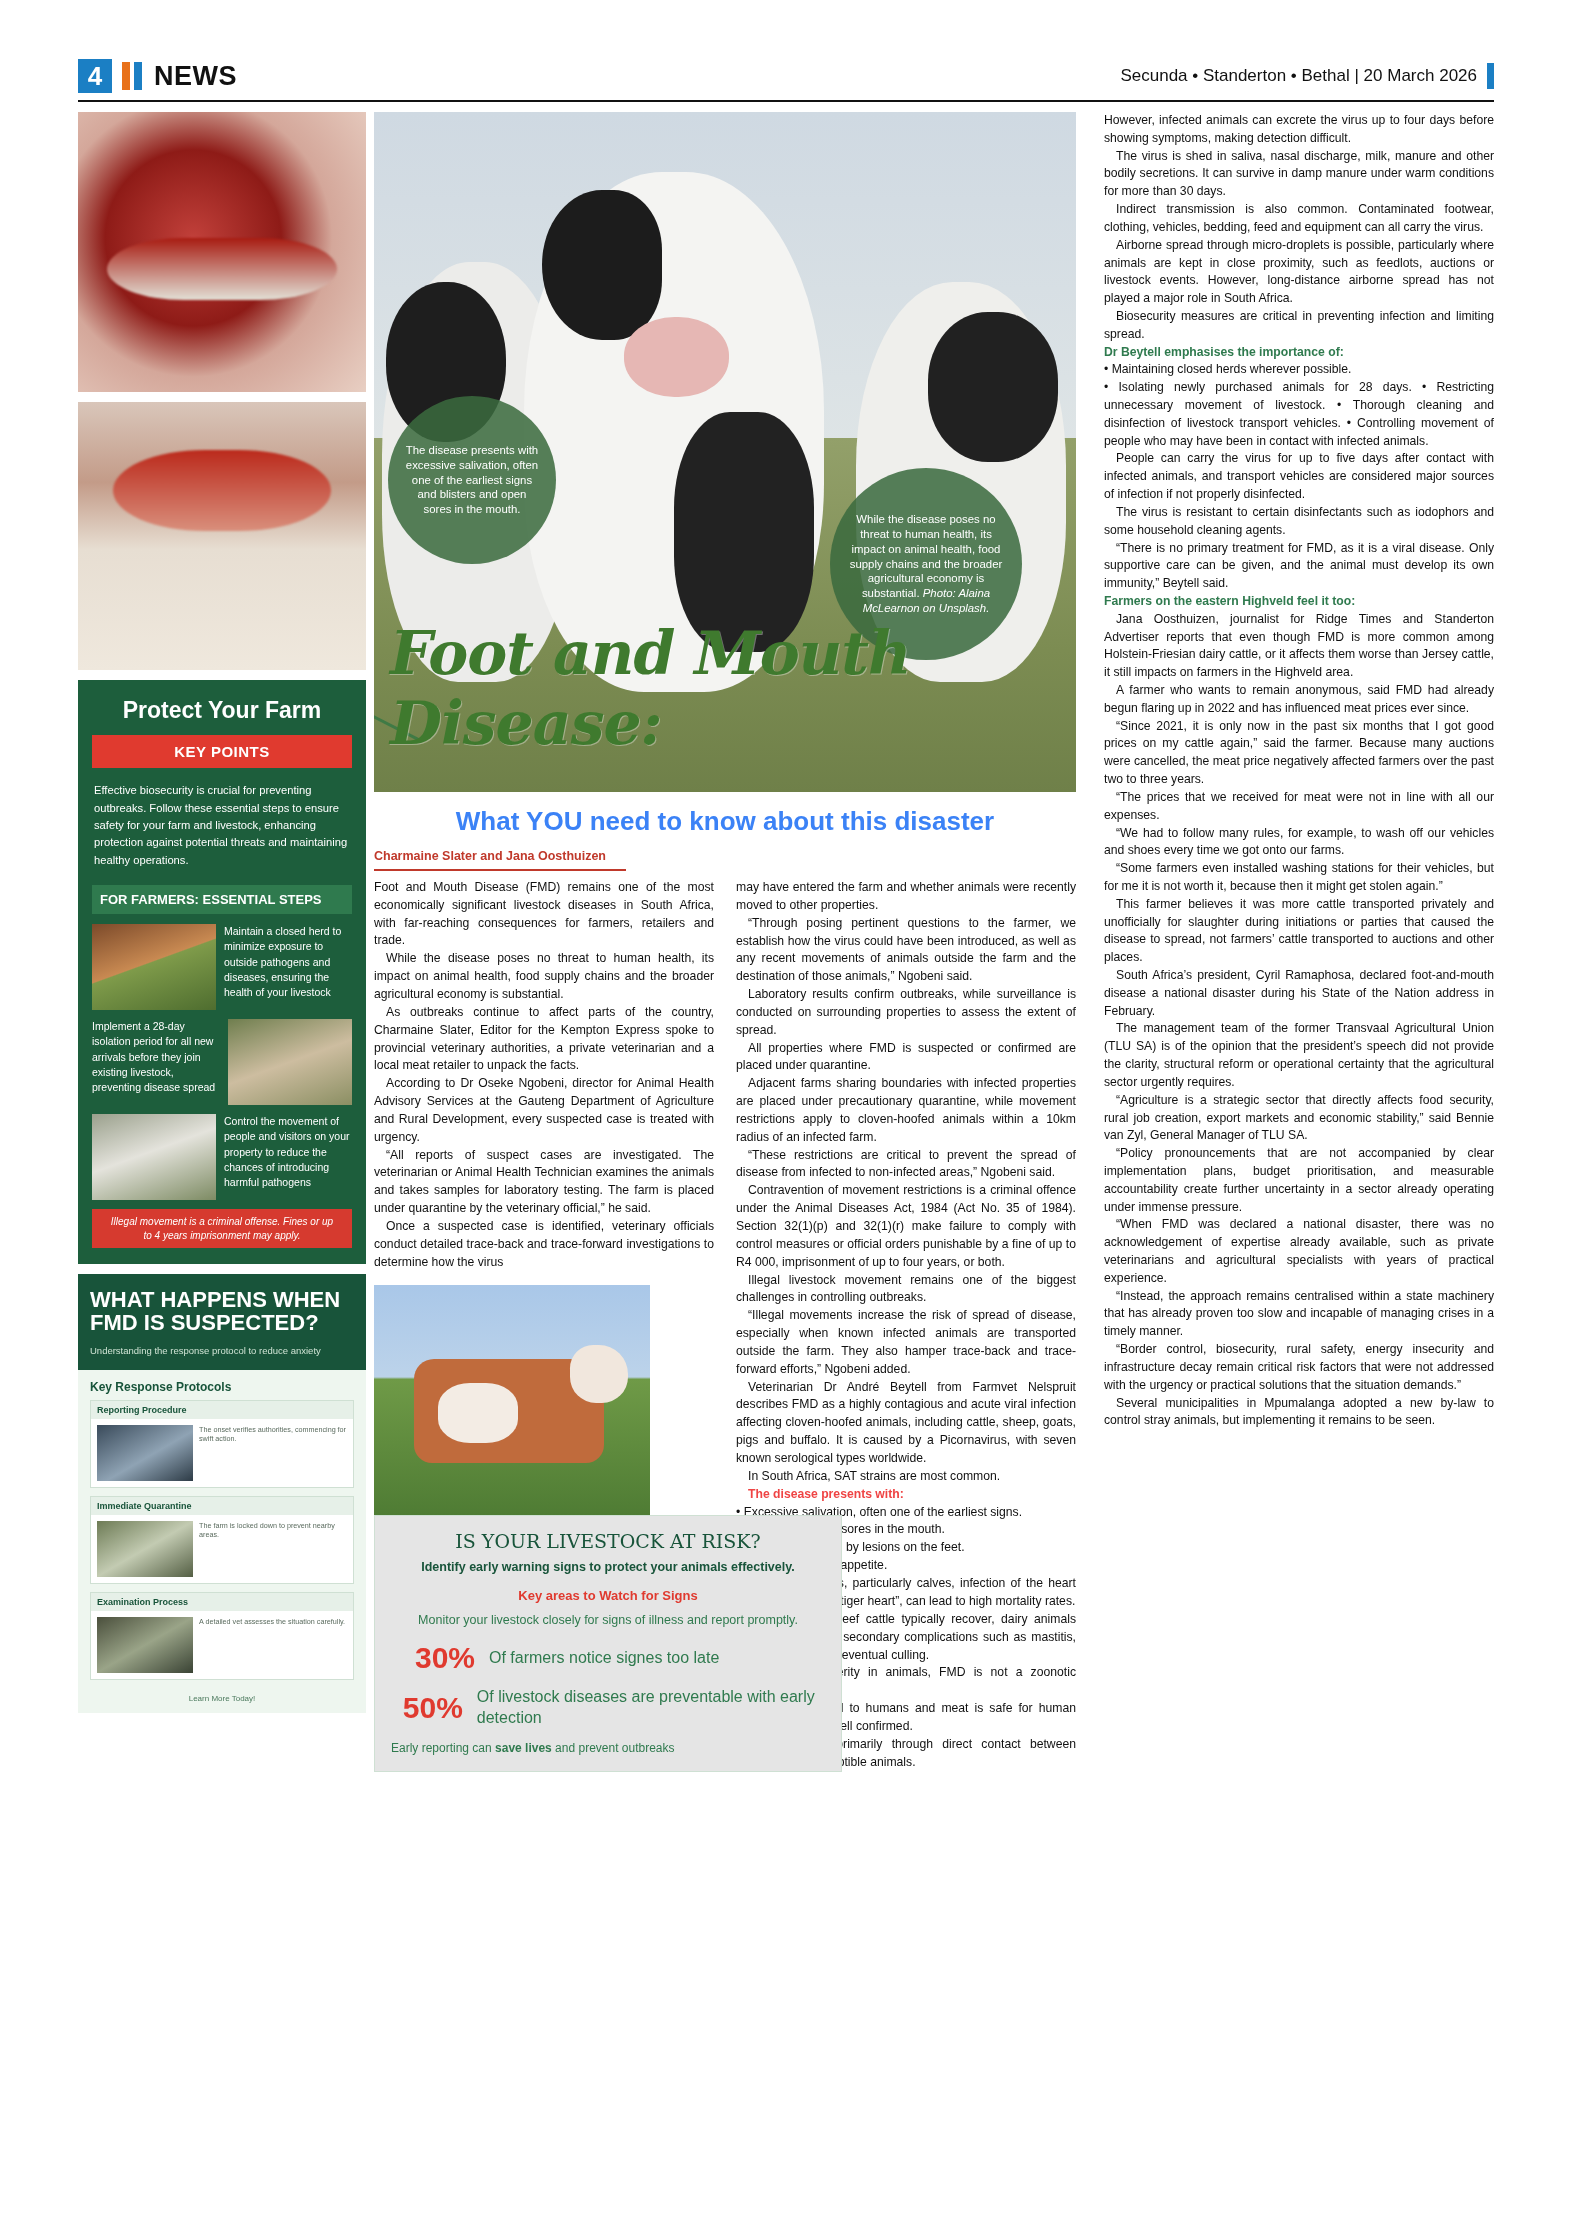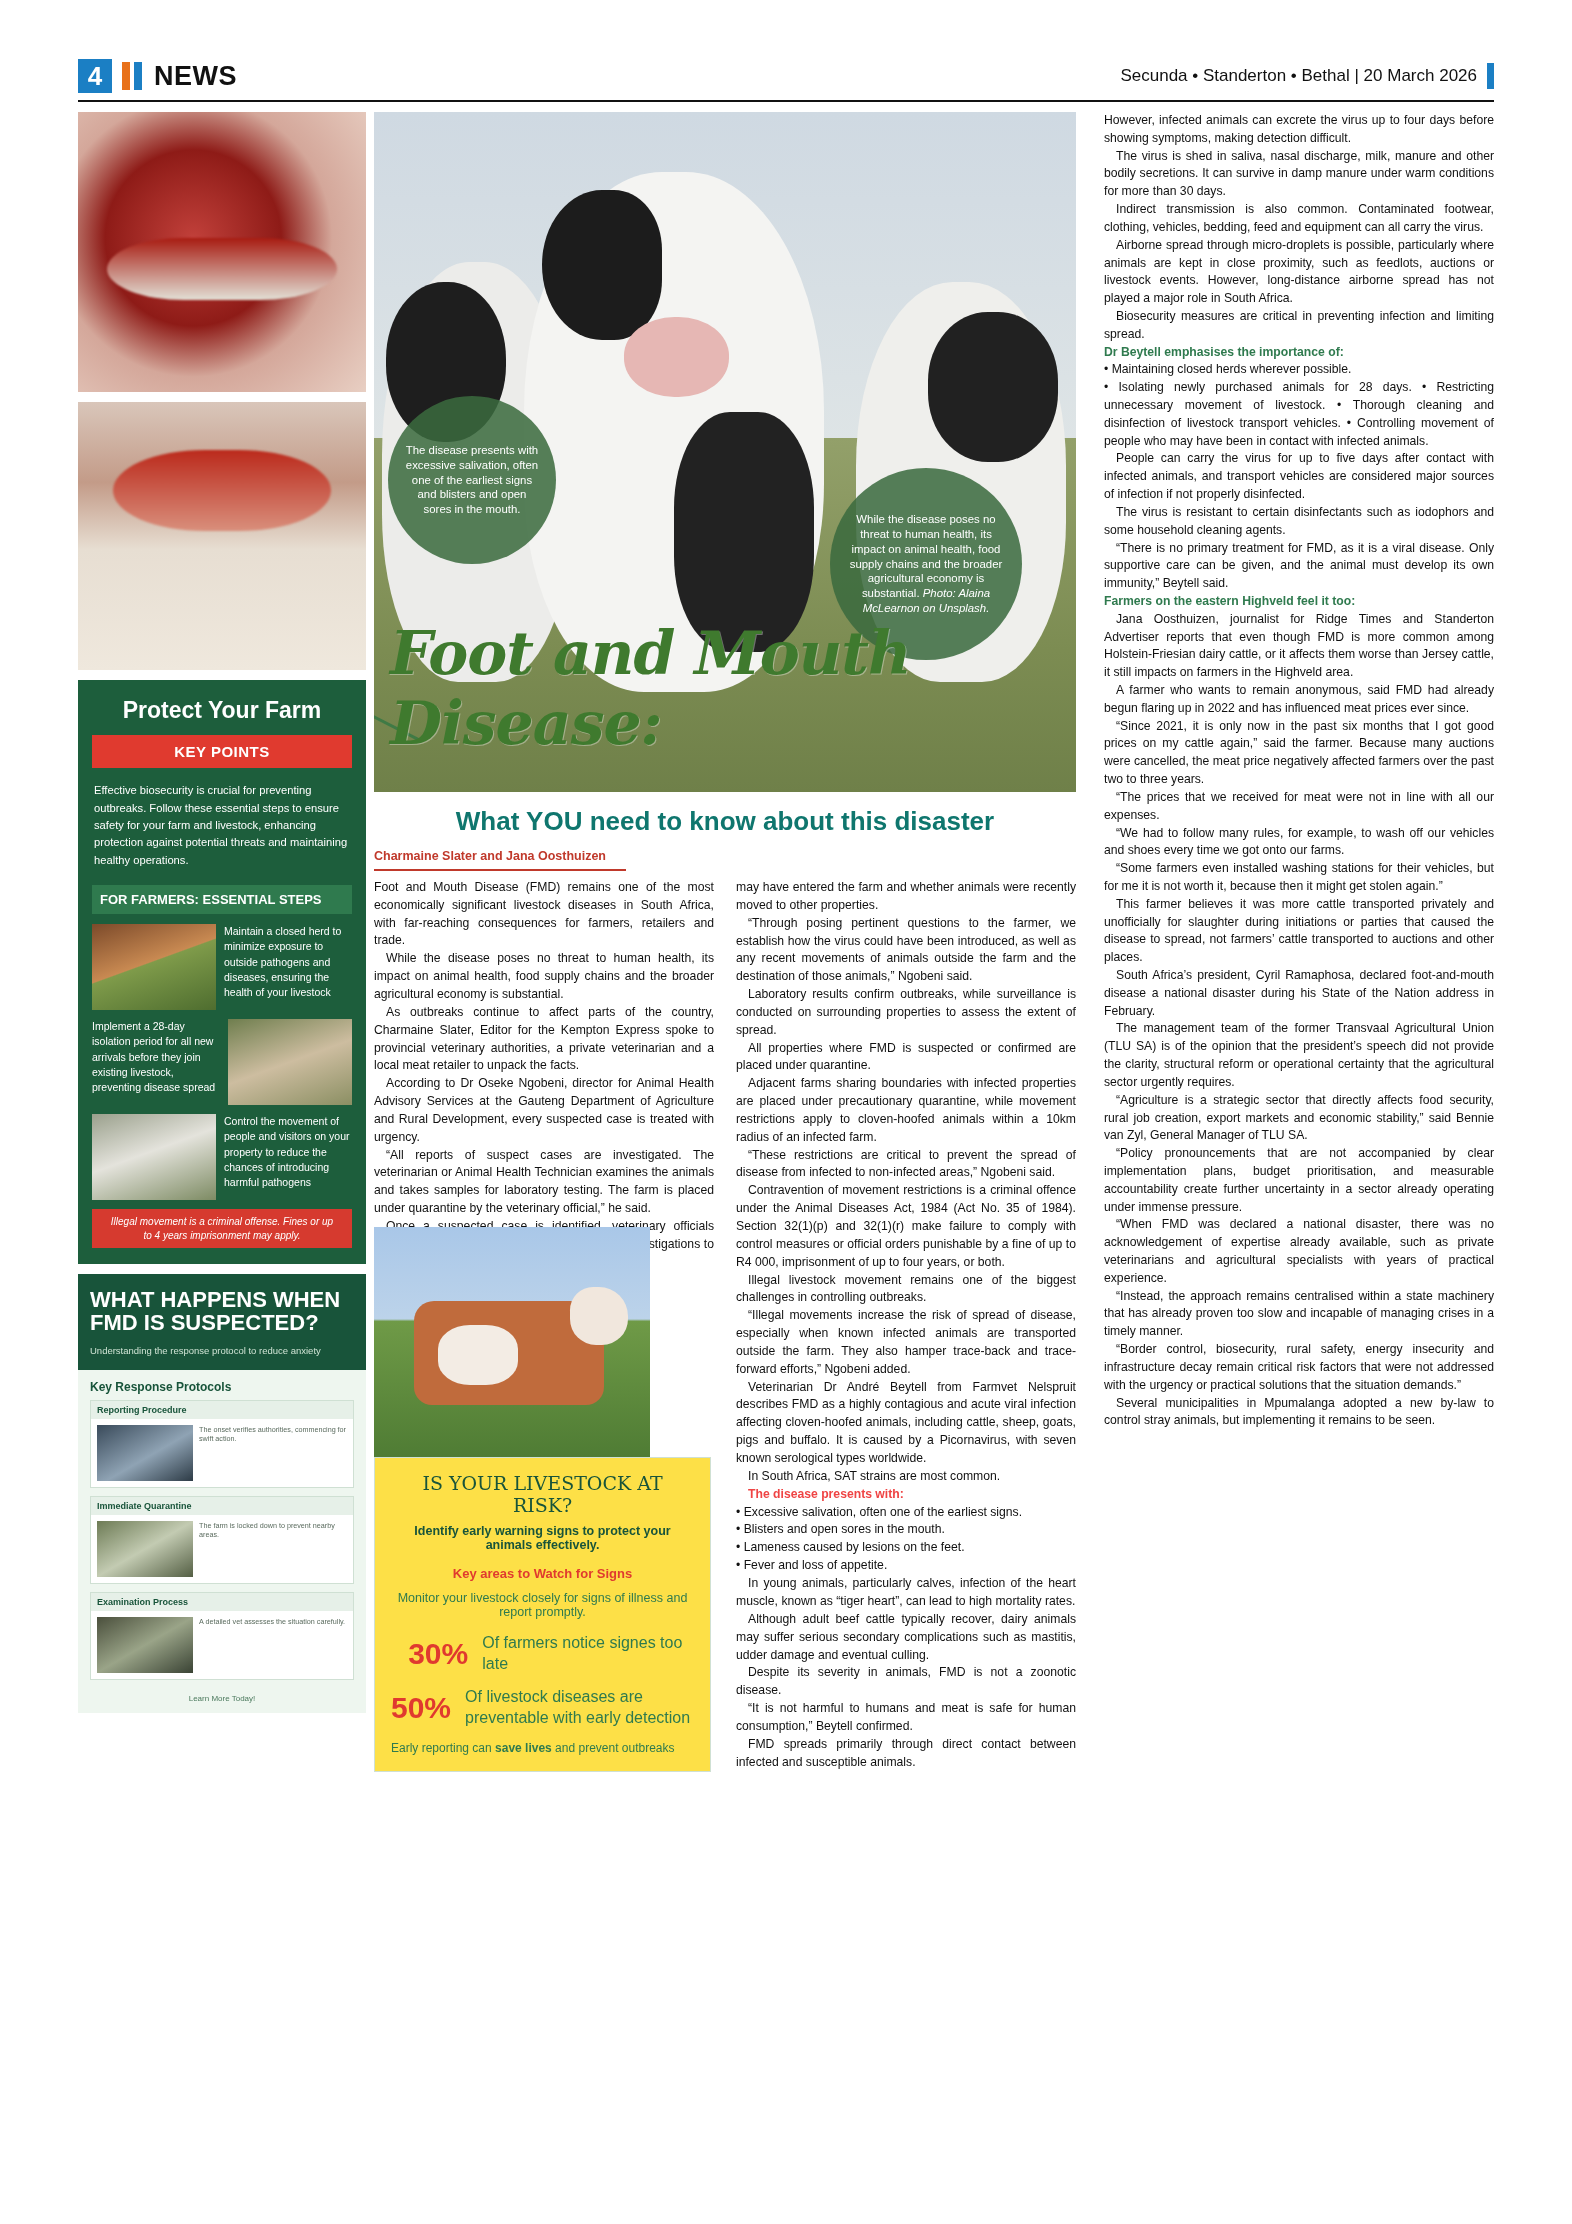--- a/index.html
+++ b/index.html
@@ -140,39 +140,39 @@
     background:#3f7a45; transform:rotate(27deg); transform-origin:left center;
   }
 
   .hero-title {
     position:absolute; left:16px; bottom:34px; right:10px;
     font-family:"DejaVu Serif", serif;
     font-size:60px; color:#3f7a2e; font-weight:bold; font-style:italic;
     letter-spacing:-1px; text-shadow:1px 1px 0 rgba(255,255,255,0.35);
   }
   .subhead {
-    width:702px; padding:14px 0 10px; font-size:26px; font-weight:bold; color:#0f766e;
+    width:702px; padding:14px 0 10px; font-size:26px; font-weight:bold; color:#3b82f6;
     text-align:center;
   }
 
   .byline { color:#c0392b; font-weight:bold; font-size:12.5px; padding:2px 0 6px; }
   .byline-rule { height:2px; background:#c0392b; width:252px; margin-bottom:8px; }
 
   .cols2 { display:flex; gap:22px; }
   .col { width:340px; font-size:12.2px; line-height:1.46; text-align:justify; }
   .col p { margin:0 0 0.1px; text-indent:12px; }
   .col p.noind { text-indent:0; }
   .green-lead { color:#ef4444; font-weight:bold; text-indent:0; }
 
   
   .risk {
     position:absolute; left:0; bottom:0; width:702px;
   }
   .riskbox {
-    width:337px; background:#fde047; border:1px solid #cfe0d3; padding:14px 16px 16px;
+    width:468px; background:#e5e5e5; border:1px solid #cfe0d3; padding:14px 16px 16px;
   }
   .riskbox h3 { margin:0; text-align:center; color:#18543a; font-size:19px; font-weight:normal;
     font-family:"DejaVu Serif", serif; }
   .riskbox .tag { text-align:center; font-weight:bold; color:#18543a; font-size:12.5px; margin:8px 0 14px; }
   .riskbox .kw { text-align:center; color:#e03a2f; font-weight:bold; font-size:13px; margin-bottom:10px; }
   .riskbox .mon { text-align:center; color:#2f7a4e; font-size:12.5px; margin-bottom:14px; }
   .statrow { display:flex; align-items:center; gap:14px; margin-bottom:12px; }
   .statnum { color:#e03a2f; font-weight:bold; font-size:30px; width:84px;text-align:right; }
   .stattxt { color:#2f7a4e; font-size:16px; line-height:1.3; }
   .riskfoot { color:#2f7a4e; font-size:12px; text-align:left; }

